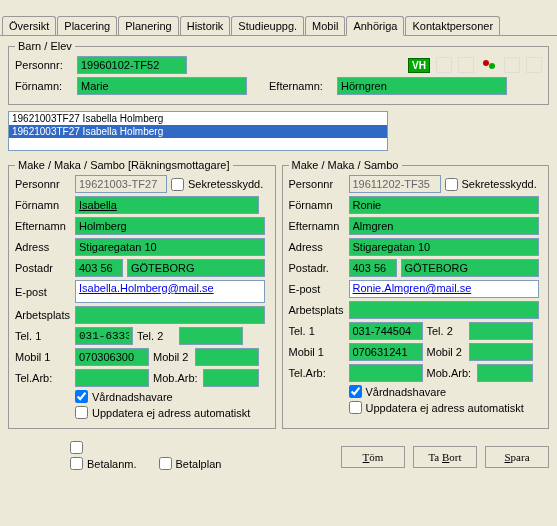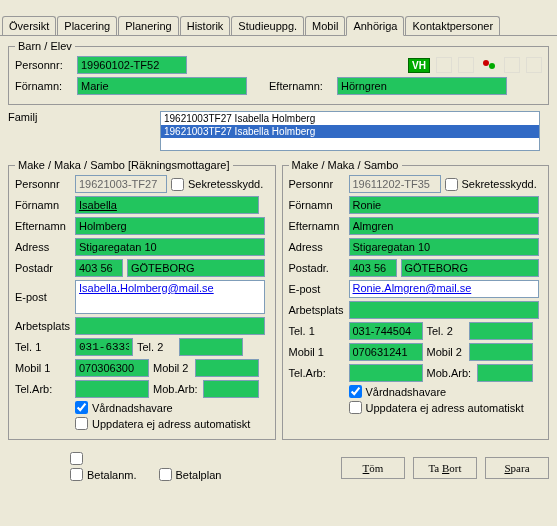--- a/index.html
+++ b/index.html
@@ -68,21 +68,20 @@
   </div>
   <div class="row">
     <span class="lbl">Förnamn:</span>
     <input type="text" style="width: 170px;" value="Marie">
     <span style="width:64px;margin-left:18px">Efternamn:</span>
     <input type="text" style="width: 170px;" value="Hörngren">
   </div>
 </fieldset>
 
 <div class="row" style="margin:6px 0 8px 0;align-items:flex-start">
-  <span style="width:148px">Familj</span>
   <div class="familj-list">
     <div class="familj-item">19621003TF27  Isabella Holmberg</div>
     <div class="familj-item sel">19621003TF27  Isabella Holmberg</div>
   </div>
 </div>
 
 <div class="two-cols">
 
 <fieldset class="col">
   <legend>Make / Maka / Sambo [Räkningsmottagare]</legend>
@@ -104,21 +103,21 @@
     <span class="lbl2">Adress</span>
     <input type="text" style="width: 190px;" value="Stigaregatan 10">
   </div>
   <div class="row">
     <span class="lbl2">Postadr</span>
     <input type="text" style="width: 48px;" value="403 56">
     <input type="text" style="width: 138px;" value="GÖTEBORG">
   </div>
   <div class="row">
     <span class="lbl2">E-post</span>
-    <div style="width:190px;border:1px solid #7f9db9;background:#fff;height:34px;padding:1px 3px"><span class="link">Isabella.Holmberg@mail.se</span></div>
+    <div style="width:190px;border:1px solid #7f9db9;background:#fff;height:23px;padding:1px 3px"><span class="link">Isabella.Holmberg@mail.se</span></div>
   </div>
   <div class="row">
     <span class="lbl2">Arbetsplats</span>
     <input type="text" style="width: 190px;" value="">
   </div>
   <div class="row">
     <span class="lbl2">Tel. 1</span>
     <input type="text" style="width: 58px; font-family: Liberation Mono, monospace;" value="031-633300">
     <span style="width:38px">Tel. 2</span>
     <input type="text" style="width: 64px;" value="">

